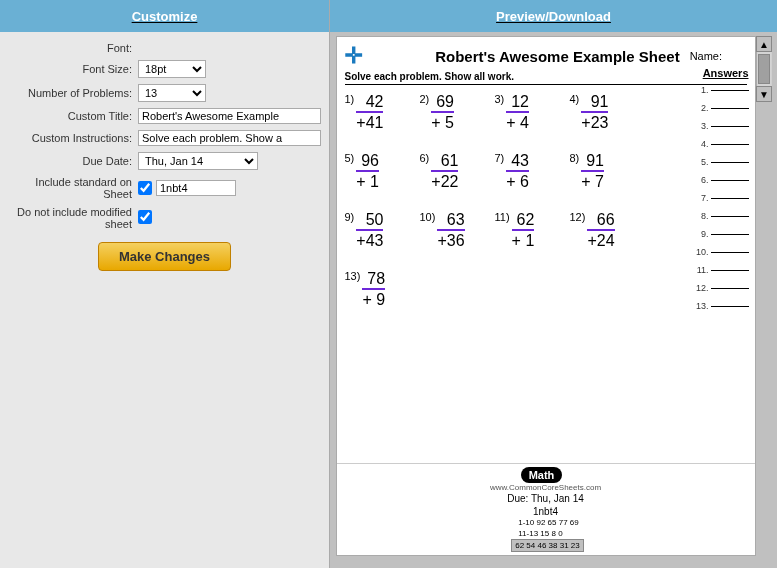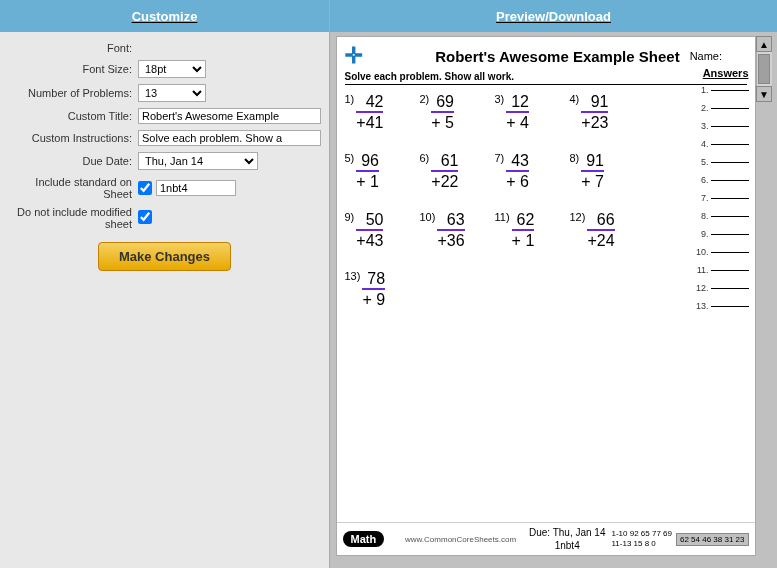--- a/index.html
+++ b/index.html
@@ -63,21 +63,21 @@
     .problems-area { padding-right: 50px; }
 
     .problems-row { display: flex; gap: 20px; margin-bottom: 20px; flex-wrap: wrap; }
 
     .problem { display: inline-block; font-size: 16px; min-width: 55px; }
     .problem-number { font-size: 11px; vertical-align: top; margin-right: 2px; }
     .problem-body { display: inline-block; text-align: right; }
     .problem-top { display: block; }
     .problem-bottom { display: block; border-top: 2px solid #6d28d9; padding-top: 1px; }
 
-    .sheet-footer { position: absolute; bottom: 0; left: 0; right: 0; background: white; border-top: 1px solid #ccc; display: flex; align-items: center; padding: 3px 6px; font-size: 9px; }
+    .sheet-footer { position: absolute; bottom: 0; left: 0; right: 0; background: white; border-top: 1px solid #ccc; display: flex; align-items: center; padding: 3px 6px; font-size: 9px; flex-direction: column; }
     .footer-math-badge { background: black; color: white; border-radius: 10px; padding: 2px 8px; font-size: 11px; font-weight: bold; margin-right: 8px; }
     .footer-url { flex: 1; text-align: center; color: #555; font-size: 8px; }
     .footer-due { font-size: 9px; text-align: center; }
     .footer-numbers-box { background: #c0c0c0; border: 1px solid #888; padding: 1px 3px; font-size: 8px; margin-left: 4px; }
 
     
     .right-scroll { width: 16px; background: #d0d0d0; border-left: 1px solid #aaa; display: flex; flex-direction: column; align-items: center; }
     .scroll-arrow { width: 16px; height: 16px; background: #c0c0c0; border: 1px solid #888; display: flex; align-items: center; justify-content: center; font-size: 10px; cursor: pointer; }
     .scroll-track { flex: 1; background: #d4d4d4; width: 14px; }
     .scroll-thumb { background: #a0a0a0; width: 12px; height: 30px; margin: 2px auto; border: 1px solid #888; }

